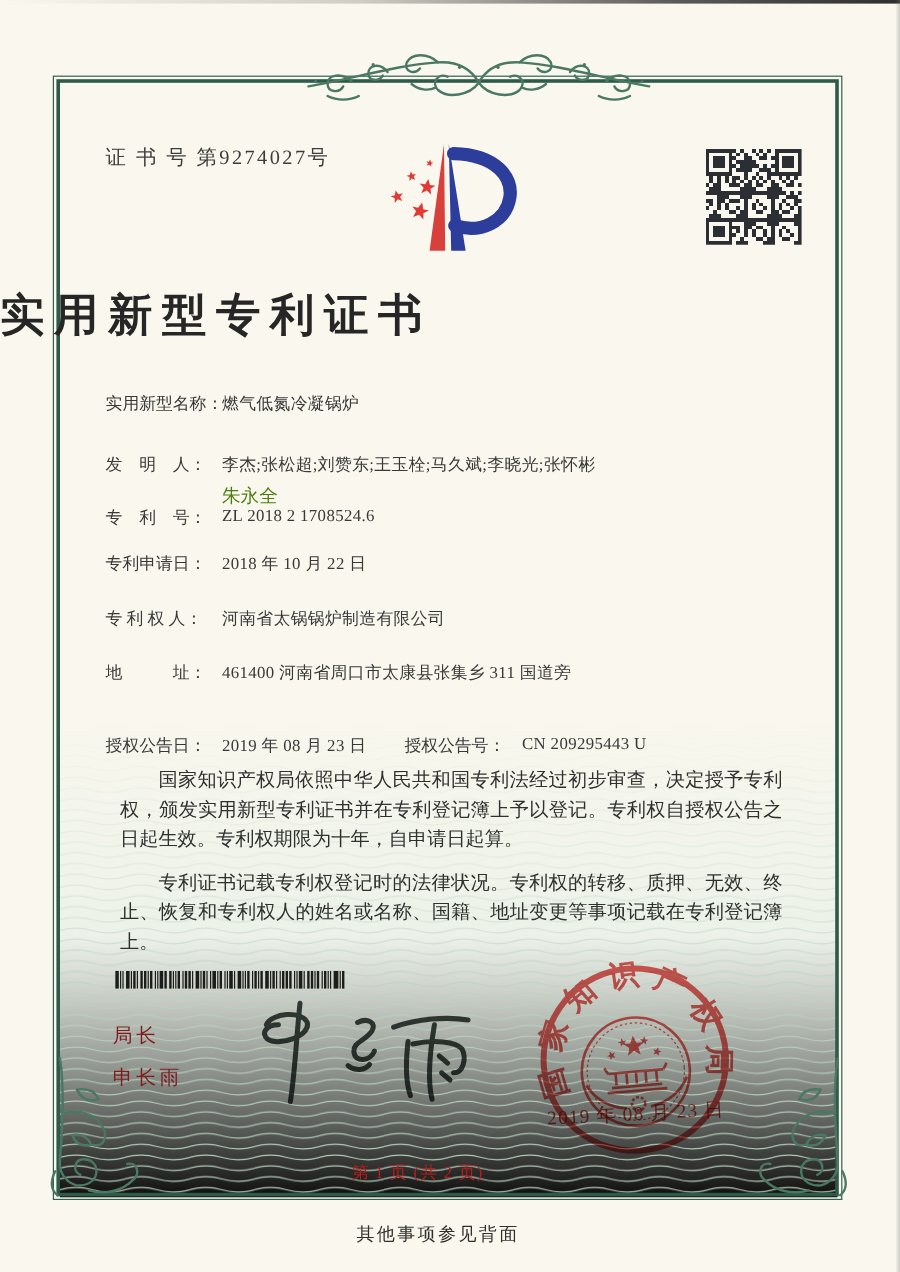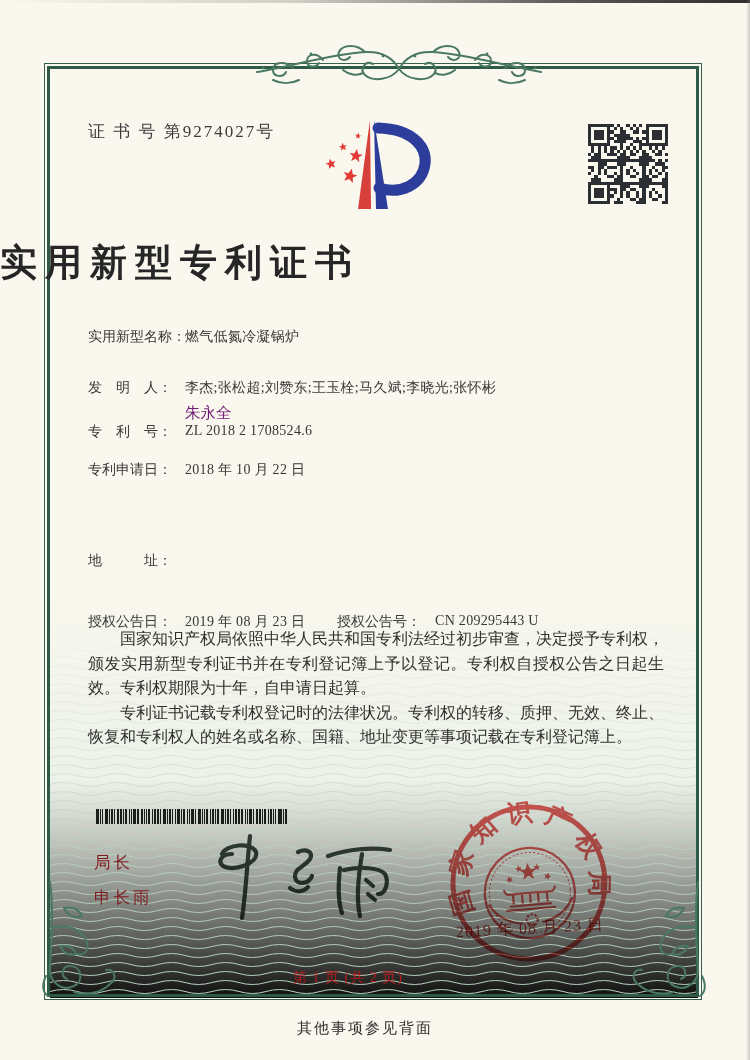--- a/index.html
+++ b/index.html
@@ -14,26 +14,26 @@
         border:1.5px solid #35604f;box-sizing:border-box;padding:2px;}
   .frame-inner{width:100%;height:100%;border:3px solid #2e5a49;box-sizing:border-box;}
   .bg-art{position:absolute;pointer-events:none;}
   
   .cert-number{position:absolute;left:88px;top:120px;font-size:17px;letter-spacing:2px;color:#3c3c3c;}
   .cert-title{position:absolute;left:0;top:238px;width:750px;
         font-size:37px;font-weight:600;letter-spacing:8px;color:#262626;}
   .row{position:absolute;left:88px;width:575px;height:22px;font-size:14px;color:#383838;}
   .flabel{position:absolute;left:0;white-space:nowrap;}
   .fvalue{position:absolute;left:97px;white-space:nowrap;letter-spacing:.3px;}
-  .fvalue2{position:absolute;left:185px;top:403px;font-size:15.5px;color:#701a75;}
+  .fvalue2{position:absolute;left:185px;top:403px;font-size:15.5px;color:#4d7c0f;}
   .flabel-b{position:absolute;left:249px;white-space:nowrap;}
   .fvalue-b{position:absolute;left:347px;white-space:nowrap;letter-spacing:.3px;}
   .body-text{position:absolute;left:88px;top:627px;width:576px;font-size:16px;
         line-height:24.6px;text-align:justify;color:#30302f;}
-  .body-text p{margin:0;text-indent:32px;}
+  .body-text p{margin:12px;text-indent:32px;font-family:Liberation Mono, monospace;}
   .signer{position:absolute;left:94px;font-size:16.5px;letter-spacing:3px;color:#7f1d1d;}
   .seal-date{position:absolute;left:456px;top:918px;width:160px;font-size:16px;letter-spacing:1px;
         color:#cf4340;transform:rotate(-3deg);mix-blend-mode:multiply;white-space:nowrap;}
   .page-number{position:absolute;left:268px;top:969px;width:160px;text-align:center;
         font-size:14px;color:#b91c1c;letter-spacing:1px;}
   .back-note{position:absolute;left:280px;top:1019px;width:170px;text-align:center;
         font-size:15px;letter-spacing:2px;color:#2f2f2e;}
   .sig-svg{position:absolute;left:192px;top:826px;mix-blend-mode:multiply;}
   .seal-svg{position:absolute;left:444px;top:798px;opacity:.9;mix-blend-mode:multiply;}
   .qr{position:absolute;left:588px;top:124px;}
@@ -487,22 +487,27 @@
   </div>
   <div class="fvalue2">朱永全</div>
   <div class="row" style="top:423px">
     <span class="flabel">专　利　号：</span>
     <span class="fvalue">ZL 2018 2 1708524.6</span>
   </div>
   <div class="row" style="top:461px">
     <span class="flabel">专利申请日：</span>
     <span class="fvalue">2018 年 10 月 22 日</span>
   </div>
+  <div class="row" style="top:507px">
+    <span class="flabel">专 利 权 人：</span>
+    <span class="fvalue">河南省太锅锅炉制造有限公司</span>
+  </div>
   <div class="row" style="top:552px">
     <span class="flabel">地　　　址：</span>
+    <span class="fvalue">461400 河南省周口市太康县张集乡 311 国道旁</span>
   </div>
   <div class="row" style="top:613px">
     <span class="flabel">授权公告日：</span>
     <span class="fvalue" style="width:150px">2019 年 08 月 23 日</span>
     <span class="flabel-b">授权公告号：</span>
     <span class="fvalue-b">CN 209295443 U</span>
   </div>
 
   <div class="body-text">
     <p>国家知识产权局依照中华人民共和国专利法经过初步审查，决定授予专利权，颁发实用新型专利证书并在专利登记簿上予以登记。专利权自授权公告之日起生效。专利权期限为十年，自申请日起算。</p>

